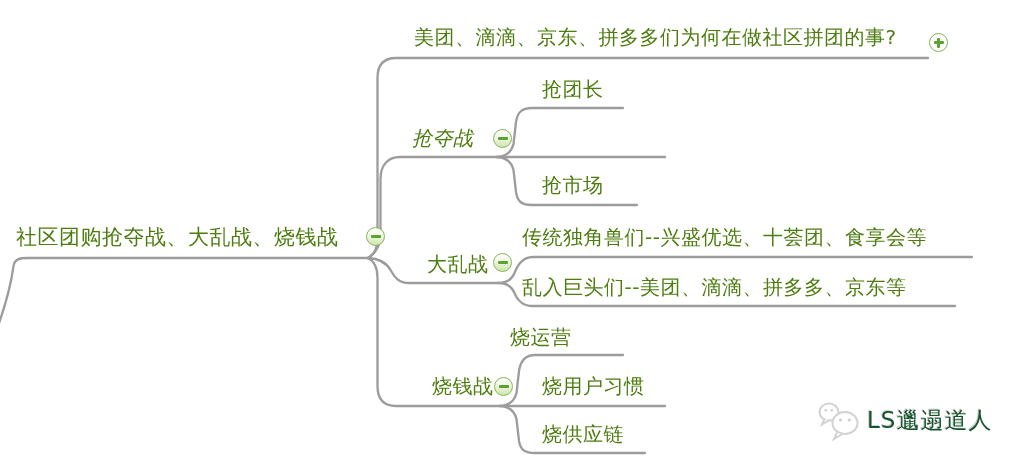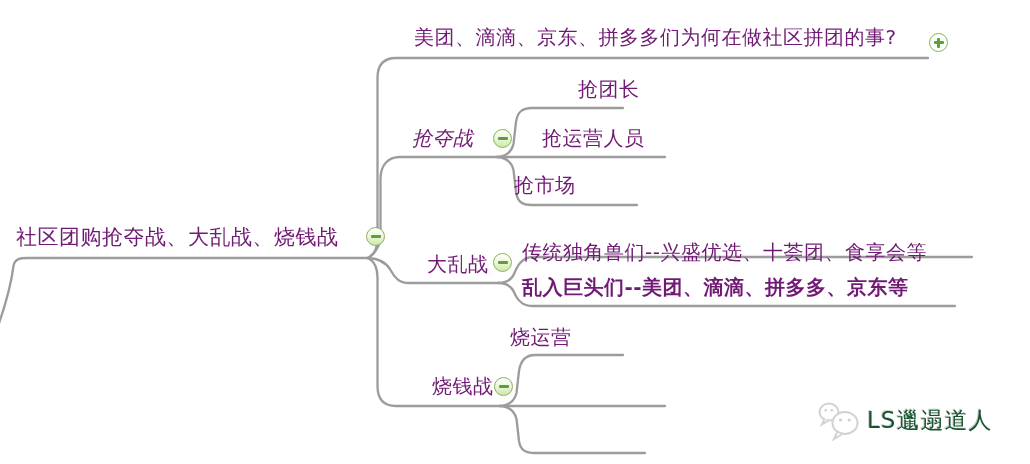--- a/index.html
+++ b/index.html
@@ -3,21 +3,21 @@
 <meta charset="utf-8">
 <style>
   html,body{margin:0;padding:0;background:#ffffff;}
   .canvas{
     position:relative;width:1030px;height:464px;background:#ffffff;overflow:hidden;
     font-family:"DejaVu Sans","Liberation Sans",sans-serif;
   }
   svg.edges{position:absolute;left:0;top:0;z-index:1;}
   .topic{
     position:absolute;z-index:2;white-space:nowrap;height:26px;line-height:26px;
-    color:#701a75;font-size:20px;letter-spacing:.5px;cursor:default;
+    color:#4d7c0f;font-size:20px;letter-spacing:.5px;cursor:default;
   }
   .cicon{
     position:absolute;z-index:3;width:19px;height:19px;border-radius:50%;box-sizing:border-box;
     border:1.5px solid #88b457;
     background:linear-gradient(180deg,#fdfffb 8%,#e9f3d9 55%,#cfe6ad 100%);
     cursor:pointer;
   }
   .cicon::before{
     content:"";position:absolute;left:3.5px;right:3.5px;top:50%;margin-top:-1.1px;
     height:2.2px;background:#5ba233;border-radius:1px;
@@ -56,32 +56,33 @@
   </svg>
 
   <div class="topic" style="left:16px;top:224px;font-size:21px;">社区团购抢夺战、大乱战、烧钱战</div>
   <div class="cicon" style="left:366px;top:227px;" title=""></div>
 
   <div class="topic" style="left:414px;top:24px;">美团、滴滴、京东、拼多多们为何在做社区拼团的事?</div>
   <div class="cicon plus" style="left:929px;top:33px;"></div>
 
   <div class="topic" style="left:412px;top:125px;font-style:italic;">抢夺战</div>
   <div class="cicon" style="left:493px;top:129px;"></div>
-  <div class="topic" style="left:542px;top:76px;margin-left:36px;">抢团长</div>
-  <div class="topic" style="left:542px;top:125px;">抢运营人员</div>
-  <div class="topic" style="left:514px;top:172px;">抢市场</div>
+  <div class="topic" style="left:542px;top:76px;">抢团长</div>
+  <div class="topic" style="left:542px;top:172px;">抢市场</div>
 
   <div class="topic" style="left:427px;top:251px;">大乱战</div>
   <div class="cicon" style="left:493px;top:253px;"></div>
-  <div class="topic" style="left:522px;top:224px;margin-top:15px;">传统独角兽们--兴盛优选、十荟团、食享会等</div>
-  <div class="topic" style="left:522px;top:274px;font-weight:bold;">乱入巨头们--美团、滴滴、拼多多、京东等</div>
+  <div class="topic" style="left:522px;top:224px;">传统独角兽们--兴盛优选、十荟团、食享会等</div>
+  <div class="topic" style="left:522px;top:274px;">乱入巨头们--美团、滴滴、拼多多、京东等</div>
 
   <div class="topic" style="left:432px;top:373px;">烧钱战</div>
   <div class="cicon" style="left:494px;top:377px;"></div>
   <div class="topic" style="left:510px;top:324px;">烧运营</div>
+  <div class="topic" style="left:542px;top:373px;">烧用户习惯</div>
+  <div class="topic" style="left:542px;top:421px;">烧供应链</div>
 
   <div class="watermark">
     <svg width="46" height="42" viewBox="0 0 46 42">
       <g stroke="#d2d2d2" stroke-width="2" fill="#ffffff">
         <ellipse cx="13" cy="13" rx="9.5" ry="8.5"></ellipse>
         <path d="M8.5 20 L6 25.5 L12.5 21.5"></path>
         <ellipse cx="29" cy="24" rx="12.5" ry="11"></ellipse>
         <path d="M21 33.5 L18 40 L25.5 35.5"></path>
       </g>
       <g fill="#cfcfcf" stroke="none">

